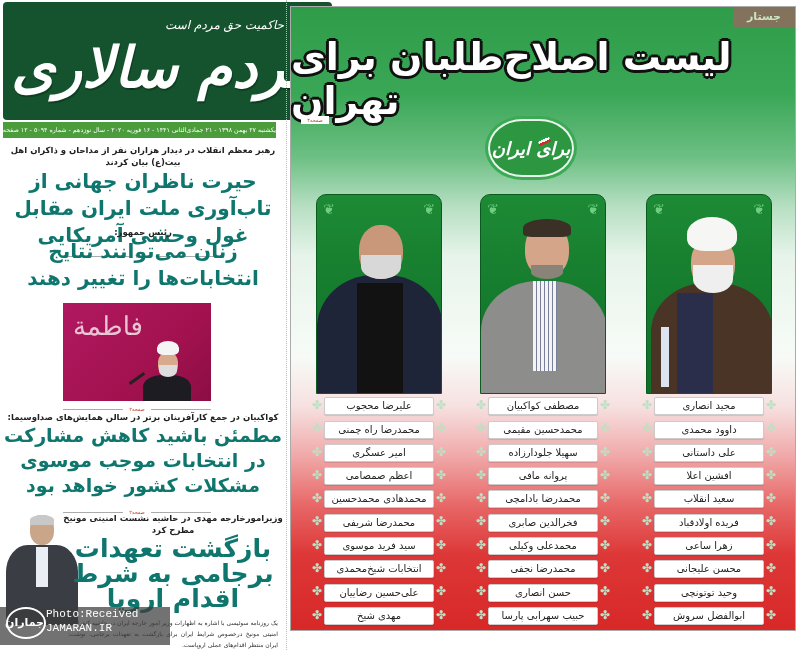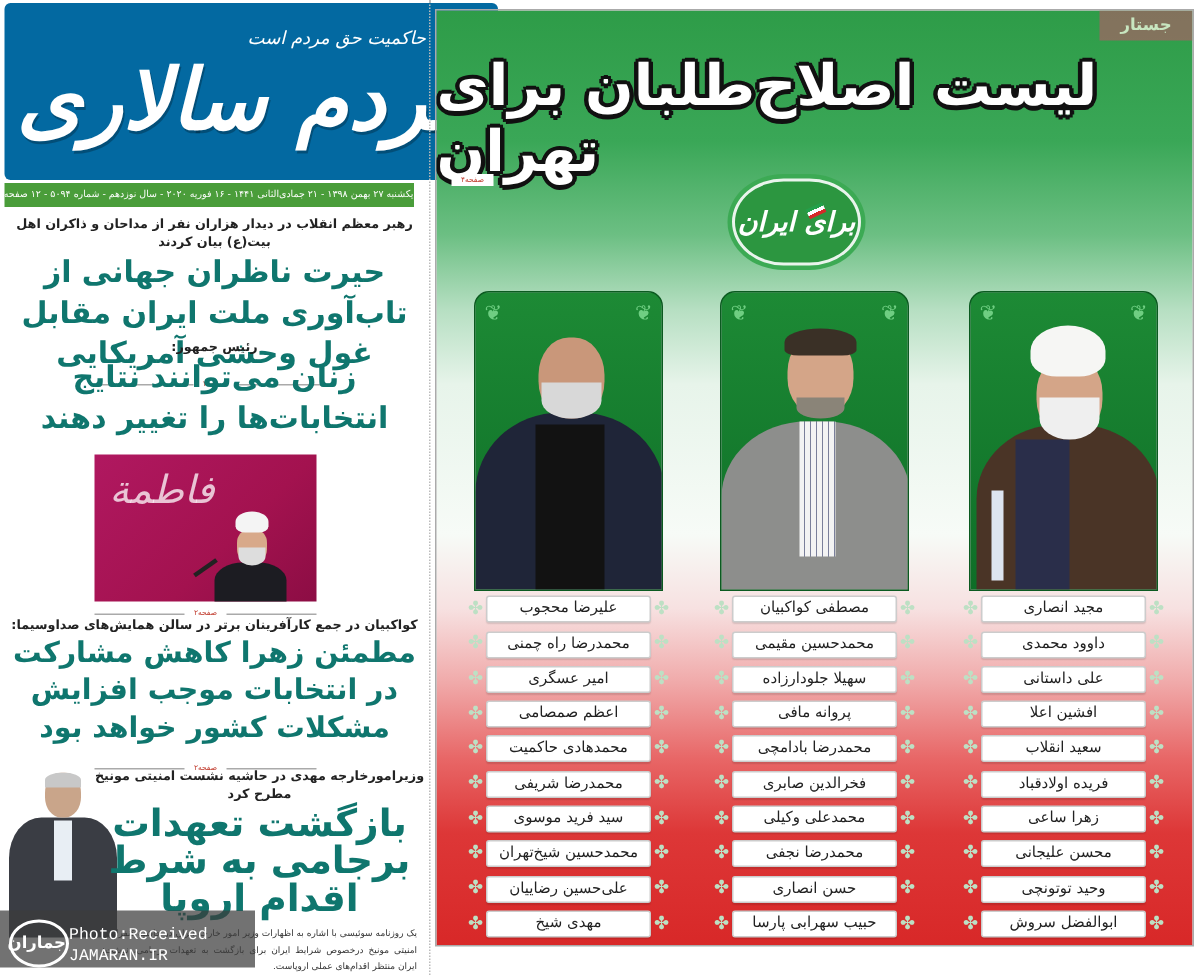--- a/index.html
+++ b/index.html
@@ -1,38 +1,38 @@
 <!DOCTYPE html>
 <html><head>
 <meta charset="utf-8">
 <style>
   * { box-sizing: border-box; margin: 0; padding: 0; }
   html, body { width: 800px; height: 650px; overflow: hidden; background: #ffffff; }
   body { font-family: "DejaVu Sans", sans-serif; position: relative; }
 
   
   .left-col { position: absolute; left: 0; top: 0; width: 286px; height: 650px; background: #fff; }
-  .masthead { position: absolute; left: 3px; top: 2px; width: 329px; height: 118px; background: #0369a1; border-radius: 4px; overflow: hidden; }
+  .masthead { position: absolute; left: 3px; top: 2px; width: 329px; height: 118px; background: #14532d; border-radius: 4px; overflow: hidden; }
   .masthead .motto { position: absolute; right: 48px; top: 16px; color: #fff; font-family: "DejaVu Serif", serif; font-size: 12px; font-style: italic; direction: rtl; }
   .masthead .logo { position: absolute; right: 14px; top: 30px; color: #fff; font-family: "DejaVu Serif", serif; font-size: 56px; font-weight: bold; font-style: italic; direction: rtl; line-height: 70px; letter-spacing: -2px; text-shadow: 1px 2px 0 rgba(0,0,0,0.25); }
   .dateline { position: absolute; left: 3px; top: 122px; width: 273px; height: 16px; background: #4a9d3a; color: #fff; font-size: 6.3px; direction: rtl; text-align: center; line-height: 16px; white-space: nowrap; overflow: hidden; }
 
   .story { position: absolute; left: 0; width: 286px; direction: rtl; text-align: center; }
   .kicker { font-size: 8.5px; color: #222; line-height: 12px; font-weight: bold; }
   .headline { font-family: "DejaVu Sans", sans-serif; font-weight: bold; color: #0f766e; line-height: 27px; letter-spacing: -0.5px; }
   .page-ref { display: flex; align-items: center; justify-content: center; gap: 6px; margin: 4px auto; width: 160px; }
   .page-ref .rule { flex: 1; height: 1px; background: #aaa; }
   .page-ref .label { font-size: 5px; color: #c0392b; }
 
   .s1 { top: 144px; }
   .s1 .headline { font-size: 20px; }
   .s2 { top: 226px; }
   .s2 .headline { font-size: 20px; }
   .photo-rouhani { position: absolute; left: 63px; top: 303px; width: 148px; height: 98px; background: linear-gradient(135deg, #b01860 0%, #a3124f 60%, #8c0d44 100%); overflow: hidden; }
-  .photo-rouhani .calli { position: absolute; left: 10px; top: 8px; color: rgba(255,255,255,0.75); font-family: "DejaVu Serif", serif; font-style: italic; font-size: 26px; direction: rtl; white-space: nowrap; }
+  .photo-rouhani .calli { position: absolute; left: 10px; top: 8px; color: rgba(255,255,255,0.75); font-family: "DejaVu Serif", serif; font-size: 26px; direction: rtl; white-space: nowrap; }
   .photo-rouhani .person { position: absolute; left: 80px; top: 38px; width: 48px; height: 62px; }
   .photo-rouhani .turban { position: absolute; left: 14px; top: 0; width: 22px; height: 14px; background: #f4f4f4; border-radius: 50% 50% 30% 30%; }
   .photo-rouhani .face { position: absolute; left: 15px; top: 12px; width: 20px; height: 22px; background: #d8a98a; border-radius: 40%; }
   .photo-rouhani .beard { position: absolute; left: 16px; top: 24px; width: 18px; height: 12px; background: #ddd; border-radius: 0 0 50% 50%; }
   .photo-rouhani .robe { position: absolute; left: 0; top: 34px; width: 48px; height: 30px; background: #1c1c22; border-radius: 40% 40% 0 0; }
   .photo-rouhani .mic { position: absolute; left: 65px; top: 74px; width: 18px; height: 3px; background: #222; transform: rotate(-35deg); }
   .ref-rouhani { position: absolute; left: 63px; top: 402px; width: 148px; }
 
   .s3 { top: 411px; }
   .s3 .headline { font-size: 19px; line-height: 25px; }
@@ -40,21 +40,21 @@
 
   .s4 { top: 512px; padding-left: 60px; }
   .s4 .headline { font-size: 25px; line-height: 25px; }
   .s4 .body { font-size: 6px; color: #333; line-height: 11px; margin: 6px 8px 0 8px; text-align: justify; }
   .photo-zarif { position: absolute; left: 2px; top: 515px; width: 78px; height: 110px; overflow: hidden; }
   .photo-zarif .head { position: absolute; left: 28px; top: 0; width: 24px; height: 30px; background: #c9a58a; border-radius: 45%; }
   .photo-zarif .hair { position: absolute; left: 28px; top: 0; width: 24px; height: 10px; background: #c8c8c8; border-radius: 50% 50% 0 0; }
   .photo-zarif .suit { position: absolute; left: 4px; top: 30px; width: 72px; height: 90px; background: #3a3d44; border-radius: 30% 30% 0 0; }
   .photo-zarif .shirt { position: absolute; left: 34px; top: 32px; width: 12px; height: 40px; background: #e8eef4; }
 
-  .watermark { position: absolute; left: 0; top: 607px; width: 170px; height: 38px; background: rgba(60,60,60,0.72); display: flex; align-items: flex-end; }
+  .watermark { position: absolute; left: 0; top: 607px; width: 170px; height: 38px; background: rgba(60,60,60,0.72); display: flex; align-items: flex-start; }
   .watermark .wm-logo { width: 40px; height: 32px; margin-left: 6px; border: 2px solid #fff; border-radius: 50%; color: #fff; font-size: 11px; font-weight: bold; text-align: center; line-height: 28px; direction: rtl; }
   .watermark .wm-text { color: #fff; font-size: 11px; line-height: 14px; font-family: Liberation Mono, monospace; }
 
   
   .col-divider { position: absolute; left: 286px; top: 0; width: 0; height: 650px; border-left: 1px dotted #bbb; }
 
   
   .right-panel { position: absolute; left: 290px; top: 6px; width: 506px; height: 625px; border: 1px solid #aaa; overflow: hidden;
     background: linear-gradient(180deg, #2e9c48 0%, #3aa757 14%, #6cbf83 24%, #b6dfc2 32%, #e7f4ea 40%, #f7fbf7 56%, #f7e1e1 64%, #f0a9a9 72%, #e86767 80%, #dd3737 88%, #d82828 100%); }
   .corner-tag { position: absolute; right: 0; top: 0; width: 62px; height: 20px; background: rgba(200,80,110,0.55); color: #c8e6c0; font-size: 11px; font-weight: bold; text-align: center; line-height: 20px; direction: rtl; }
@@ -132,21 +132,21 @@
     <div class="mic"></div>
   </div>
   <div class="page-ref ref-rouhani">
     <span class="rule"></span>
     <span class="label">صفحه۲</span>
     <span class="rule"></span>
   </div>
 
   <div class="story s3">
     <div class="kicker">کواکبیان در جمع کارآفرینان برتر در سالن همایش‌های صداوسیما:</div>
-    <div class="headline">مطمئن زهرا کاهش مشارکت در انتخابات موجب افزایش مشکلات کشور خواهد بود</div>
+    <div class="headline">مطمئن باشید کاهش مشارکت در انتخابات موجب موسوی مشکلات کشور خواهد بود</div>
   </div>
   <div class="page-ref ref-s3">
     <span class="rule"></span>
     <span class="label">صفحه۲</span>
     <span class="rule"></span>
   </div>
 
   <div class="photo-zarif">
     <div class="suit"></div>
       <div class="shirt"></div>
@@ -229,36 +229,36 @@
         <div class="name-box">امیر عسگری</div>
         <span class="orn r">✤</span>
       </div>
     <div class="name-row">
         <span class="orn l">✤</span>
         <div class="name-box">اعظم صمصامی</div>
         <span class="orn r">✤</span>
       </div>
     <div class="name-row">
         <span class="orn l">✤</span>
-        <div class="name-box">محمدهادی حاکمیت</div>
+        <div class="name-box">محمدهادی محمدحسین</div>
         <span class="orn r">✤</span>
       </div>
     <div class="name-row">
         <span class="orn l">✤</span>
         <div class="name-box">محمدرضا شریفی</div>
         <span class="orn r">✤</span>
       </div>
     <div class="name-row">
         <span class="orn l">✤</span>
         <div class="name-box">سید فرید موسوی</div>
         <span class="orn r">✤</span>
       </div>
     <div class="name-row">
         <span class="orn l">✤</span>
-        <div class="name-box">محمدحسین شیخ‌تهران</div>
+        <div class="name-box">انتخابات شیخ‌محمدی</div>
         <span class="orn r">✤</span>
       </div>
     <div class="name-row">
         <span class="orn l">✤</span>
         <div class="name-box">علی‌حسین رضاییان</div>
         <span class="orn r">✤</span>
       </div>
     <div class="name-row">
         <span class="orn l">✤</span>
         <div class="name-box">مهدی شیخ</div>

